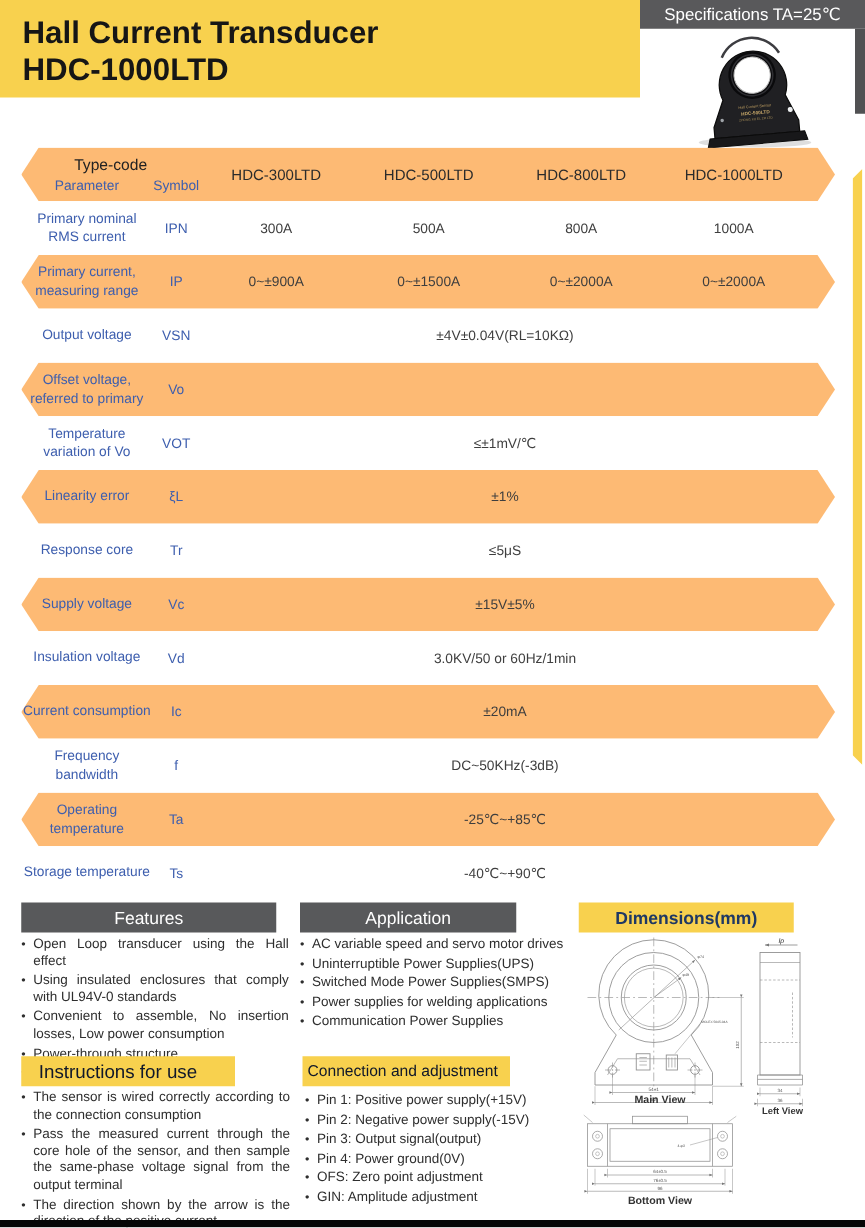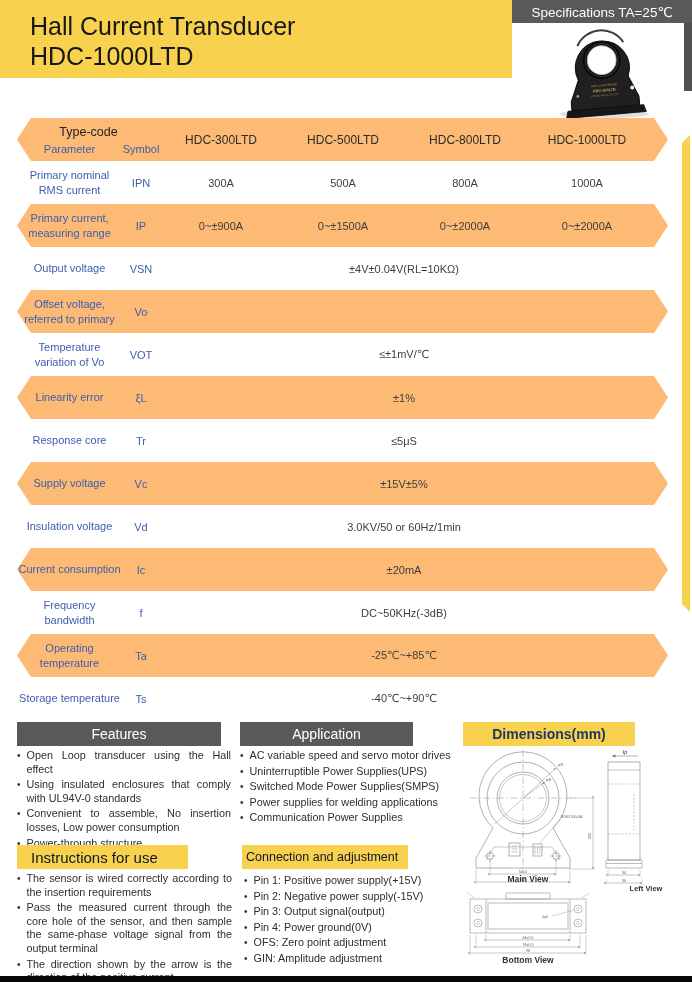--- a/index.html
+++ b/index.html
@@ -1,20 +1,20 @@
 <!DOCTYPE html>
 <html><head>
 <meta charset="utf-8">
 <style>
   html,body{margin:0;padding:0;background:#e9e9e9;}
   .page{position:relative;width:692px;height:982px;background:#ffffff;overflow:hidden;
         font-family:"Liberation Sans","DejaVu Sans",sans-serif;}
   
   .title-block{position:absolute;left:0;top:0;width:512px;height:78px;background:#F8D14E;}
-  .title-line{padding-left:30px;font-size:25px;font-weight:normal;color:#161616;line-height:1.2;}
+  .title-line{padding-left:18px;font-size:25px;font-weight:bold;color:#161616;line-height:1.2;}
   .title-line:first-child{padding-top:11px;}
   .spec-badge{position:absolute;left:512px;top:0;width:180px;height:23px;background:#59595B;
               color:#fff;font-size:13.5px;display:flex;align-items:center;justify-content:center;}
   .top-right-strip{position:absolute;left:684px;top:23px;width:8px;height:68px;background:#515153;}
   .photo{position:absolute;left:543px;top:20px;width:122px;height:100px;}
   
   .spec-table{position:absolute;left:17px;top:118px;width:651px;}
   .thead,.trow{height:43px;display:flex;align-items:center;}
   .striped{background:#fdba74;
      clip-path:polygon(14px 0,637px 0,651px 50%,637px 100%,14px 100%,0 50%);}
@@ -213,21 +213,21 @@
         <div class="li-text">Communication Power Supplies</div>
       </div>
     </div>
 
   <div class="sec-head yellow-head" style="left:17px;top:845px;width:157px;padding-left:14px;font-size:15px;">Instructions for use</div>
   <div class="sec-head yellow-head" style="left:242px;top:845px;width:162px;padding-left:4px;font-size:12.5px;">Connection and adjustment</div>
 
   <div id="instructions-list" class="blist" style="left:17px;top:872px;width:215px;">
       <div class="li">
         <div class="bullet" style="display: inline;">•</div>
-        <div class="li-text justify">The sensor is wired correctly according to the insertion requirements</div>
+        <div class="li-text justify">The sensor is wired correctly according to the connection consumption</div>
       </div>
       <div class="li">
         <div class="bullet" style="display: inline;">•</div>
         <div class="li-text justify">Pass the measured current through the core hole of the sensor, and then sample the same-phase voltage signal from the output terminal</div>
       </div>
       <div class="li">
         <div class="bullet" style="display: inline;">•</div>
         <div class="li-text justify">The direction shown by the arrow is the direction of the positive current</div>
       </div>
     </div>
@@ -312,21 +312,21 @@
       <path d="M36,48 V84" stroke-dasharray="2 1.5" stroke-width="0.5"></path>
       <path d="M8,114 H44 V122 H8 Z M8,117.5 H44" stroke-width="0.6"></path>
       <path d="M10,124 V131 M42,124 V131 M8,133 V139 M44,133 V139" stroke-width="0.4"></path>
       <path d="M10,129 H42" stroke-width="0.5" marker-start="url(#arrB)" marker-end="url(#arrB)"></path>
       <path d="M8,137 H44" stroke-width="0.5" marker-start="url(#arrB)" marker-end="url(#arrB)"></path>
     </g>
     <text x="27" y="8" font-size="5.5" font-style="italic" fill="#333" text-anchor="middle">Ip</text>
     <text x="26" y="127.5" font-size="3.6" fill="#555" text-anchor="middle">34</text>
     <text x="26" y="135.5" font-size="3.6" fill="#555" text-anchor="middle">36</text>
   </svg>
-  <div class="view-label" style="left:618px;top:884px;width:56px;font-size:7.5px;">Left View</div>
+  <div class="view-label" style="left:598px;top:884px;width:56px;font-size:7.5px;">Left View</div>
 
   <svg class="drawing" style="left:462px;top:890px;" width="132" height="66" viewBox="0 0 132 66">
     <defs>
       <marker id="arrC" markerWidth="6" markerHeight="6" refX="5" refY="3" orient="auto">
         <path d="M0,1 L5,3 L0,5 Z" fill="#777"></path>
       </marker>
     </defs>
     <g stroke="#8f8f8f" stroke-width="0.6" fill="none">
       <rect x="44" y="3" width="44" height="6"></rect>
       <rect x="8" y="9" width="116" height="34"></rect>

